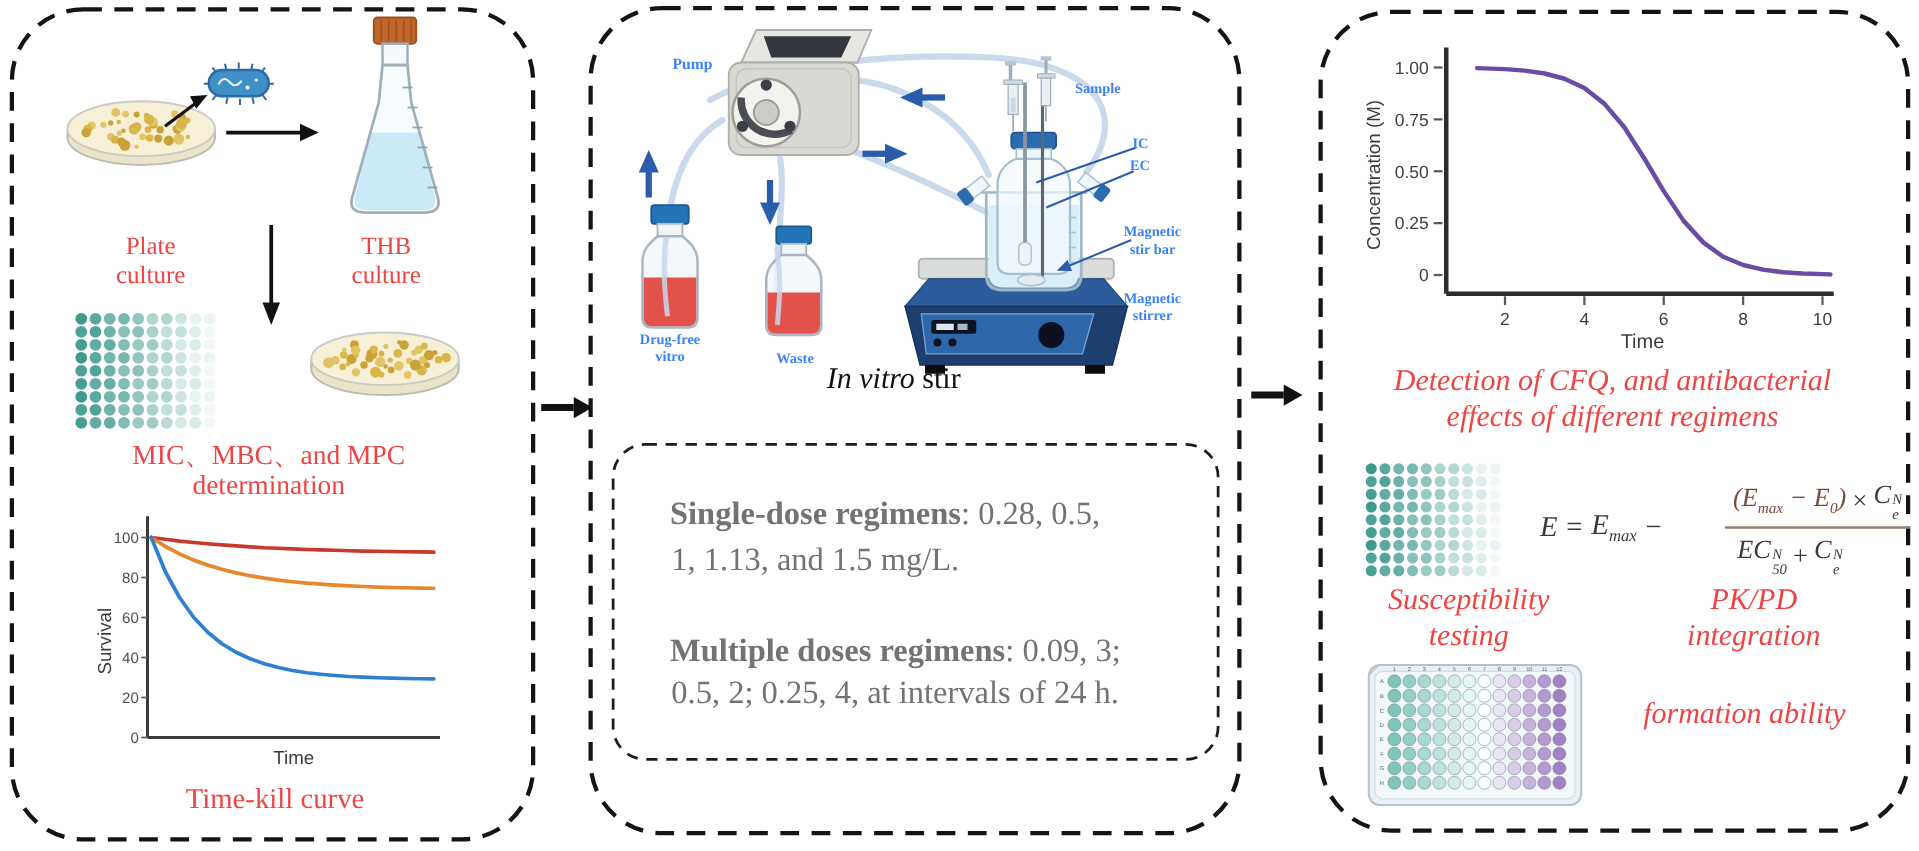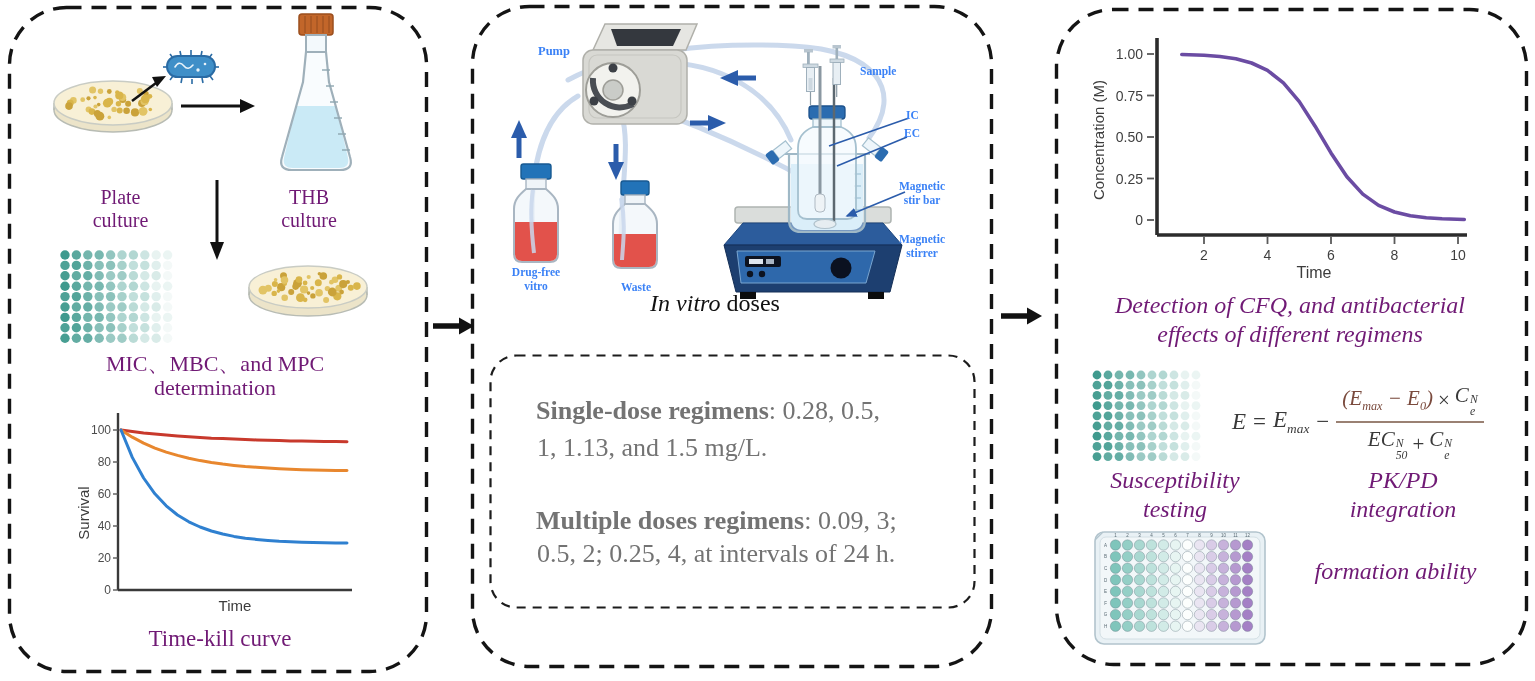--- a/index.html
+++ b/index.html
@@ -1,20 +1,20 @@
 <!DOCTYPE html>
 <html><head>
 <meta charset="utf-8">
 <style>
   html,body{margin:0;padding:0;background:#fff;}
   .canvas{position:relative;width:1535px;height:681px;background:#ffffff;
           font-family:"Liberation Serif",serif;color:#111;overflow:hidden;}
   .abs{position:absolute;}
   svg{display:block;overflow:visible;}
-  .cap{text-align:center;color:#701a75;}
+  .cap{text-align:center;color:#ef4444;}
   .cap .ln{display:block;white-space:nowrap;}
   .cap20{font-size:20px;line-height:23px;}
   .cap22{font-size:22px;line-height:24px;}
   .cap23{font-size:23px;line-height:28px;}
   .cap24{font-size:24px;line-height:29px;font-style:italic;}
   .small-label{font-weight:bold;font-size:11.5px;line-height:1.2;text-align:center;color:#3b82f6;white-space:nowrap;}
   .regline{font-size:26px;white-space:nowrap;color:#737373;}
   .regline b{font-weight:bold;}
   .invitro{font-size:24px;text-align:center;white-space:nowrap;}
   .invitro .it{font-style:italic;}
@@ -22,21 +22,21 @@
   .ctick{font-family:"Liberation Sans",sans-serif;fill:#4c4c4c;}
   .ctick12{font-size:12px;}
   .ctick14{font-size:14px;fill:#3f3f3f;}
   .caxis{font-family:"Liberation Sans",sans-serif;fill:#3c3c3c;}
   
   .eq{display:flex;align-items:center;gap:7px;font-style:italic;
       font-family:"Liberation Serif",serif;font-size:23px;color:#3a3a3a;}
   .eq sub{font-size:58%;font-style:italic;}
   .eq .tint{color:#7a4a3d;}
   .frac{display:inline-flex;flex-direction:column;align-items:center;font-size:21px;}
-  .frac .num{display:flex;align-items:center;gap:5px;padding:0 6px 4px;border-bottom:2px solid #9a8173;}
+  .frac .num{display:flex;align-items:center;gap:5px;padding:0 6px 4px;border-bottom:2px solid #9a8173;margin-left:44px;}
   .frac .den{display:flex;align-items:center;gap:5px;padding-top:4px;}
   .ss{display:inline-flex;flex-direction:column;align-items:flex-start;font-size:56%;line-height:1.02;transform:translateY(1px);margin-left:1px;}
 </style>
 </head>
 <body>
 
 <div class="canvas">
 
   <svg class="abs" style="left:0;top:0" width="1535" height="681" viewBox="0 0 1535 681">
     <rect x="9.5" y="7.5" width="417" height="664" rx="57" fill="none" stroke="#141414" stroke-width="3.4" stroke-dasharray="15 10"></rect>
@@ -485,21 +485,21 @@
     <span class="ln" style="display:block">Magnetic</span>
     <span class="ln" style="display:block">stirrer</span>
   </div>
   <div class="abs small-label" style="left:500px;top:266px;width:72px">
     <span class="ln" style="display:block">Drug-free</span>
     <span class="ln" style="display:block">vitro</span>
   </div>
   <div class="abs small-label" style="left:610px;top:281px;width:52px">Waste</div>
 
   <div class="abs invitro" style="left:590px;top:290px;width:250px">
-    <span class="it">In vitro</span><span> doses</span>
+    <span class="it">In vitro</span><span> stir</span>
   </div>
 
   <div class="abs regline" style="left:536px;top:396px">
     <b>Single-dose regimens</b><span>: 0.28, 0.5,</span>
   </div>
   <div class="abs regline" style="left:537px;top:433px">1, 1.13, and 1.5 mg/L.</div>
   <div class="abs regline" style="left:536px;top:506px">
     <b>Multiple doses regimens</b><span>: 0.09, 3;</span>
   </div>
   <div class="abs regline" style="left:537px;top:539px">0.5, 2; 0.25, 4, at intervals of 24 h.</div>

